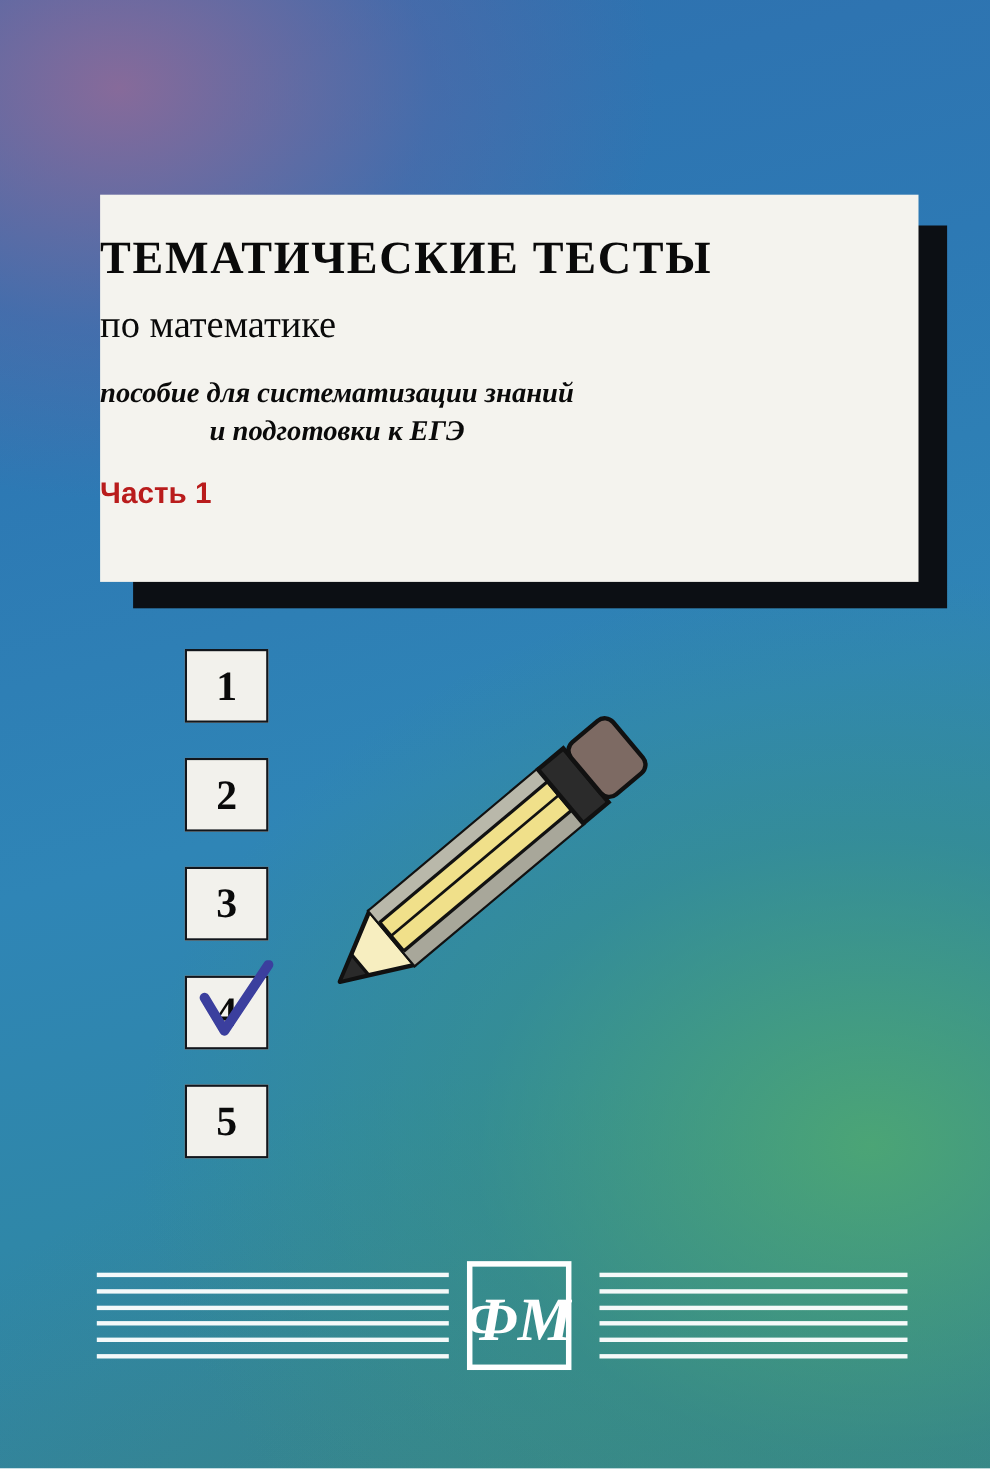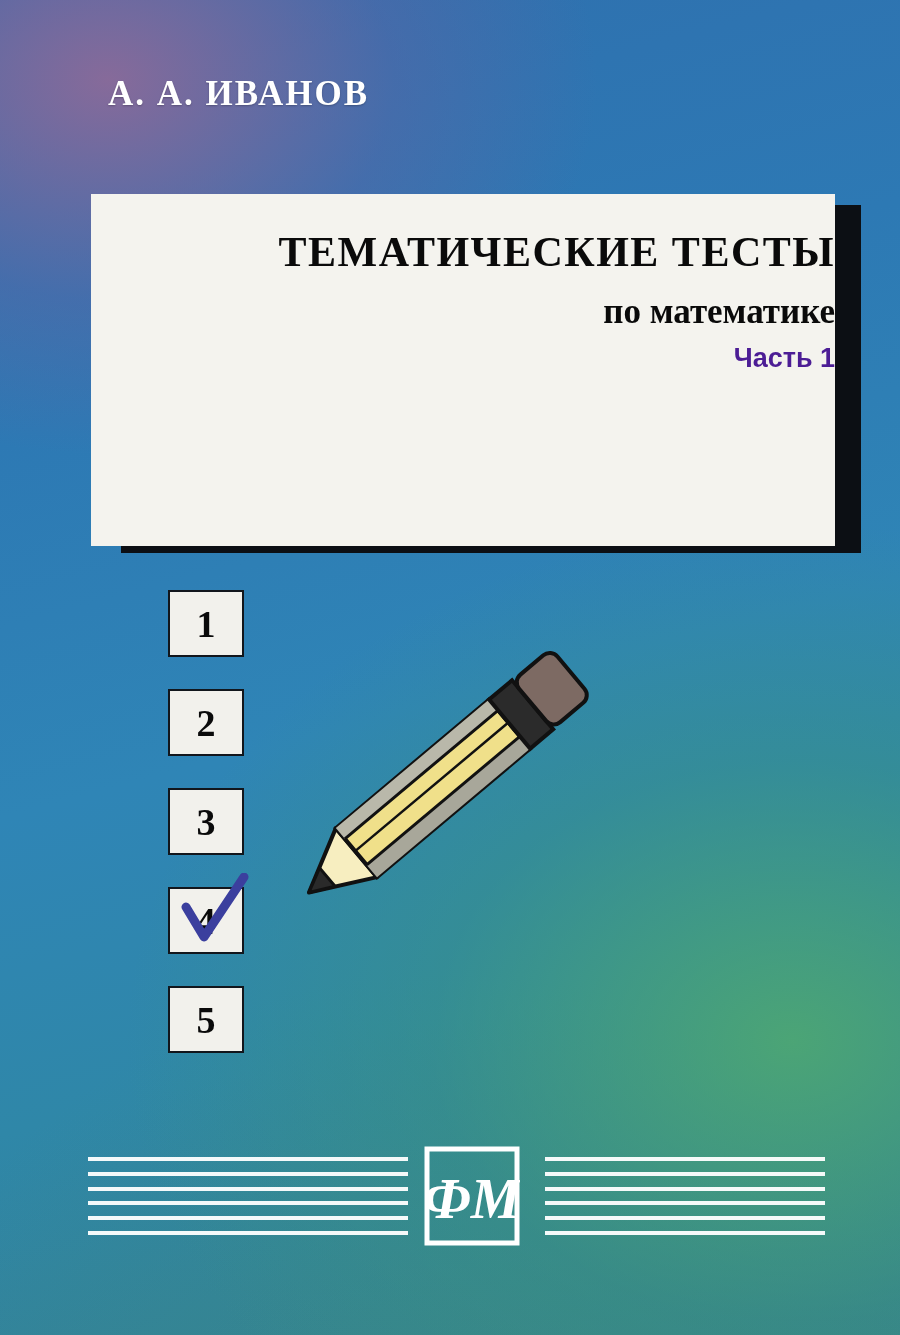--- a/index.html
+++ b/index.html
@@ -39,60 +39,60 @@
     position: absolute;
     left: 121px;
     top: 205px;
     width: 740px;
     height: 348px;
     background: #0c0f14;
   }
   .title-panel {
     position: absolute;
     left: 91px;
-    top: 194px;
+    top: 177px;
     width: 744px;
     height: 352px;
     background: #f4f3ee;
     box-sizing: border-box;
     display: flex;
     flex-direction: column;
-    align-items: flex-end;
+    align-items: flex-start;
     padding-top: 32px;
   }
   .title-main {
     color: #0a0a0a;
     font-family: "Liberation Serif", serif;
     font-weight: bold;
     font-size: 42px;
     letter-spacing: 1.5px;
     line-height: 1.28;
     text-align: center;
   }
   .title-sub {
     margin-top: 12px;
     color: #0a0a0a;
     font-family: "Liberation Serif", serif;
-    font-weight: bold;
+    font-weight: normal;
     font-size: 35px;
     text-align: center;
   }
   .title-desc {
     margin-top: 24px;
     color: #0a0a0a;
     font-family: "Liberation Serif", serif;
     font-weight: bold;
     font-style: italic;
     font-size: 26px;
     line-height: 1.35;
     text-align: center;
   }
   .title-part {
-    margin-top: 11px;
-    color: #4c1d95;
+    margin-top: 24px;
+    color: #b91c1c;
     font-family: "Liberation Sans", sans-serif;
     font-weight: bold;
     font-size: 27px;
     text-align: center;
   }
 
   
   .boxes {
     position: absolute;
     left: 168px;
@@ -165,30 +165,33 @@
     width: 96px;
     height: 100px;
   }
 </style>
 </head>
 <body>
 
 <div class="cover">
 
   <div class="authors">
-    <div>А. А. ИВАНОВ</div>
   </div>
 
   <div class="title-shadow"></div>
 
   <div class="title-panel">
     <div class="title-main">
       <div>ТЕМАТИЧЕСКИЕ ТЕСТЫ</div>
     </div>
     <div class="title-sub">по математике</div>
+    <div class="title-desc">
+      <div>пособие для систематизации знаний</div>
+      <div>и подготовки к ЕГЭ</div>
+    </div>
     <div class="title-part">Часть 1</div>
   </div>
 
   <div class="boxes">
     <div class="answer-box">
       <span>1</span>
     </div>
     <div class="answer-box">
       <span>2</span>
     </div>

